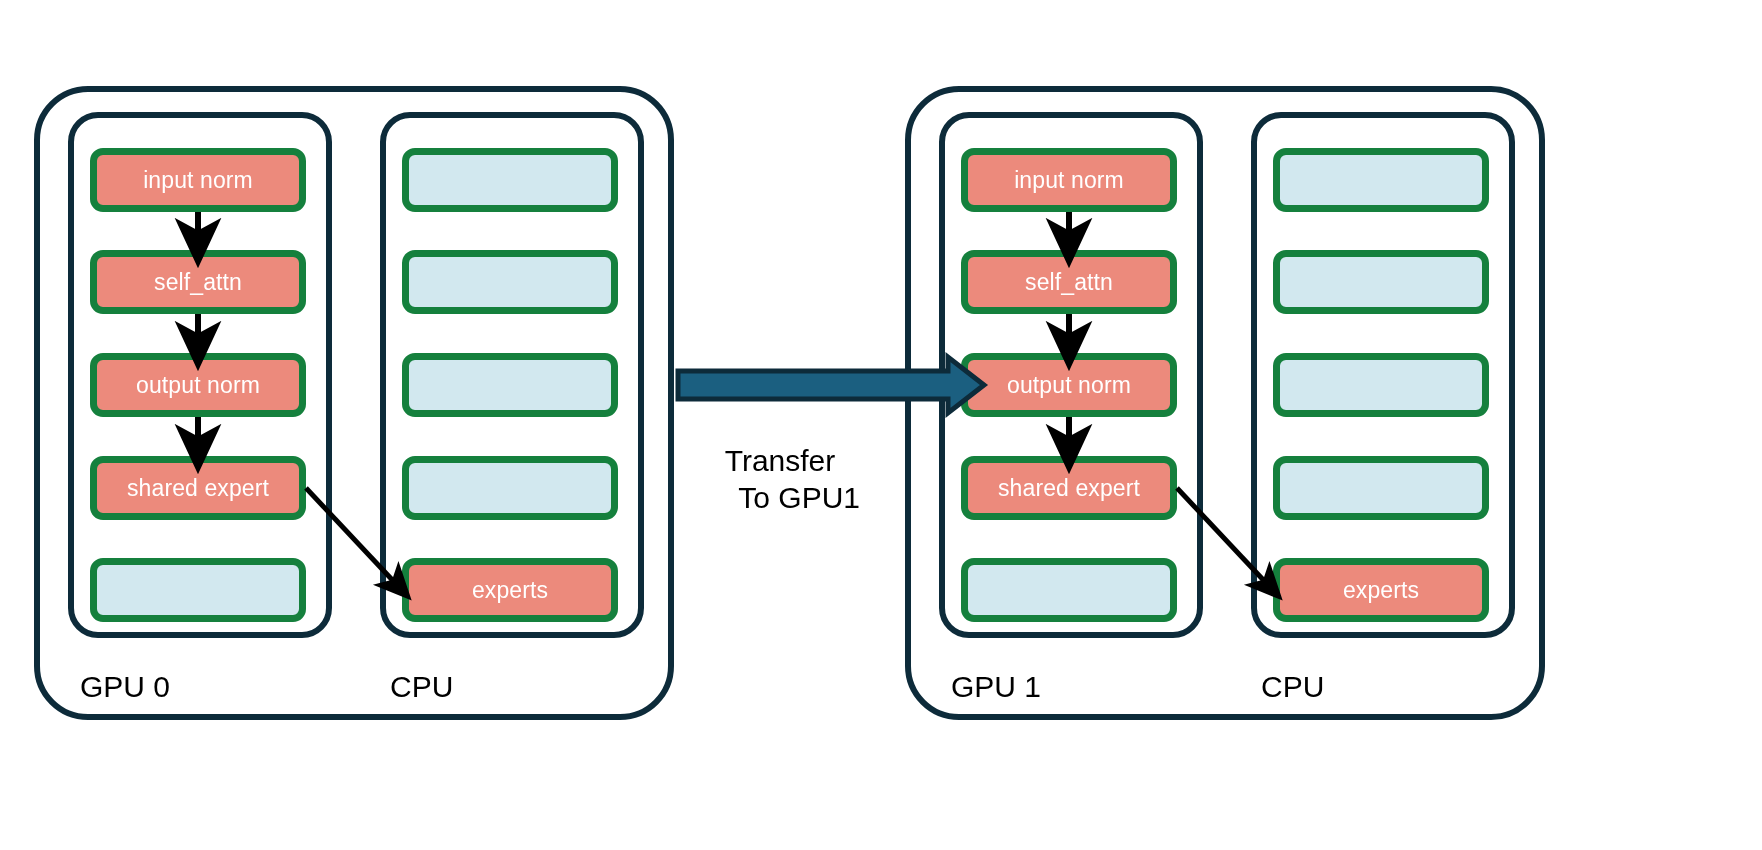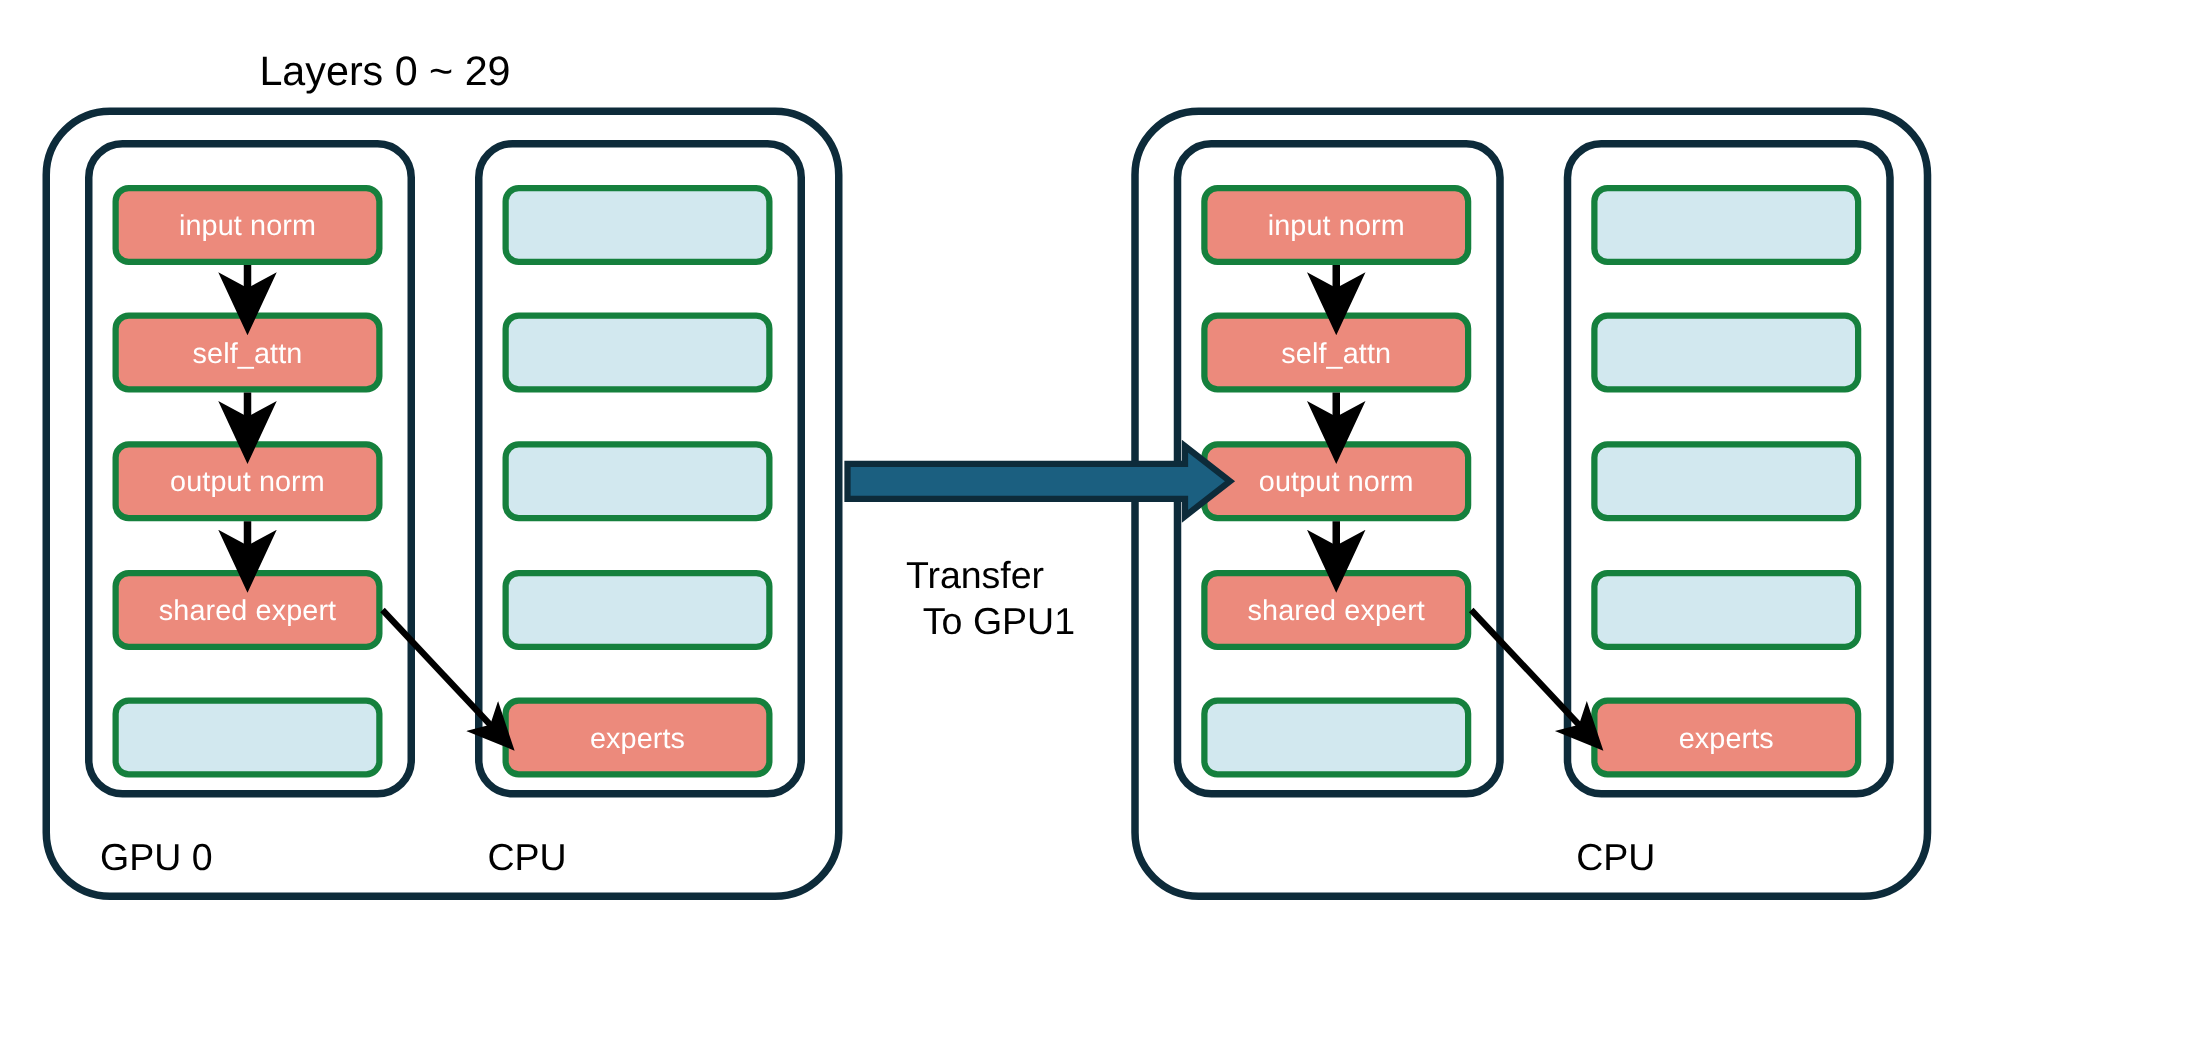--- a/index.html
+++ b/index.html
@@ -49,21 +49,21 @@
     position: absolute;
     border: 6px solid #0d2b3a;
     border-radius: 30px;
     background: #ffffff;
     box-sizing: border-box;
   }
 
   
   .slot {
     position: absolute;
-    border: 5px solid #15803d;
+    border: 7px solid #15803d;
     border-radius: 13px;
     box-sizing: border-box;
     display: flex;
     align-items: center;
     justify-content: center;
     font-size: 23px;
     line-height: 26px;
     color: #ffffff;
     white-space: nowrap;
     letter-spacing: 0.1px;
@@ -98,21 +98,20 @@
     width: 1762px;
     height: 850px;
     pointer-events: none;
   }
 </style>
 </head>
 <body>
 
 <div id="stage">
 
-  <div class="panel-title" style="left:128px; top:38px; width:360px;">Layers 0 ~ 29</div>
 
   <div class="group-outer" style="left:34px; top:86px; width:640px; height:634px;"></div>
 
   <div class="column" style="left:68px; top:112px; width:264px; height:526px;"></div>
 
   <div class="slot active" style="left:90px; top:148px; width:216px; height:64px;">
       <span>input norm</span>
     </div>
 
   <div class="slot active" style="left:90px; top:250px; width:216px; height:64px;">
@@ -200,20 +199,21 @@
     </div>
 
   <div class="slot idle" style="left:1273px; top:456px; width:216px; height:64px;">
       <span></span>
     </div>
 
   <div class="slot active" style="left:1273px; top:558px; width:216px; height:64px;">
       <span>experts</span>
     </div>
 
+  <div class="device-label" style="left:951px; top:670px; width:240px;">GPU 1</div>
 
   <div class="device-label" style="left:1261px; top:670px; width:240px;">CPU</div>
 
   <svg id="arrow-layer" viewBox="0 0 1762 850" xmlns="http://www.w3.org/2000/svg">
     <defs>
       <marker id="flowhead" markerWidth="9" markerHeight="9" refX="4.2" refY="4.5" orient="auto" markerUnits="strokeWidth">
         <path d="M0,0.6 L8.4,4.5 L0,8.4 L2.1,4.5 Z" fill="#000000"></path>
       </marker>
       <marker id="diaghead" markerWidth="8" markerHeight="8" refX="3.6" refY="4" orient="auto" markerUnits="strokeWidth">
         <path d="M0,0.5 L7.6,4 L0,7.5 L1.9,4 Z" fill="#000000"></path>

